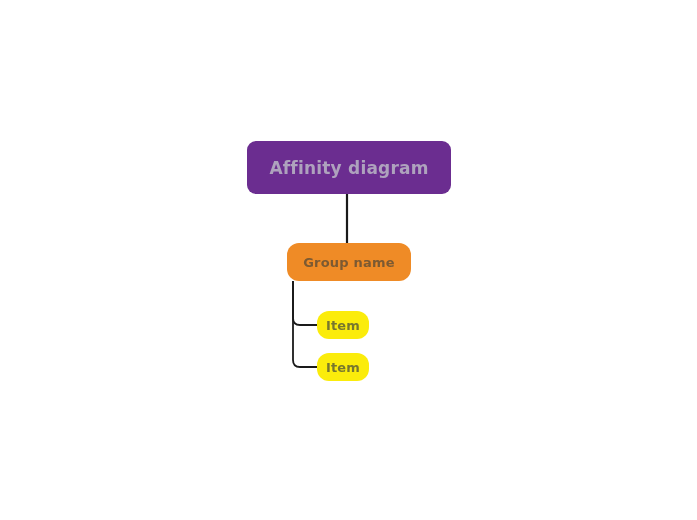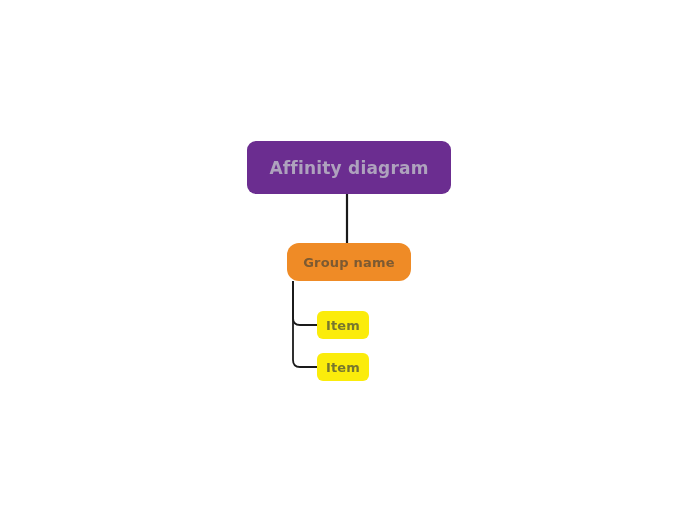--- a/index.html
+++ b/index.html
@@ -65,21 +65,21 @@
     background: #ef8b26;
     color: #7c5a32;
     font-size: 13px;
   }
 
   
   .node-item {
     left: 317px;
     width: 52px;
     height: 28px;
-    border-radius: 6px;
+    border-radius: 12px;
     background: #fbec0b;
     color: #77772f;
     font-size: 13px;
   }
   .node-item-1 { top: 311px; }
   .node-item-2 { top: 353px; }
 </style>
 </head>
 <body>
 

